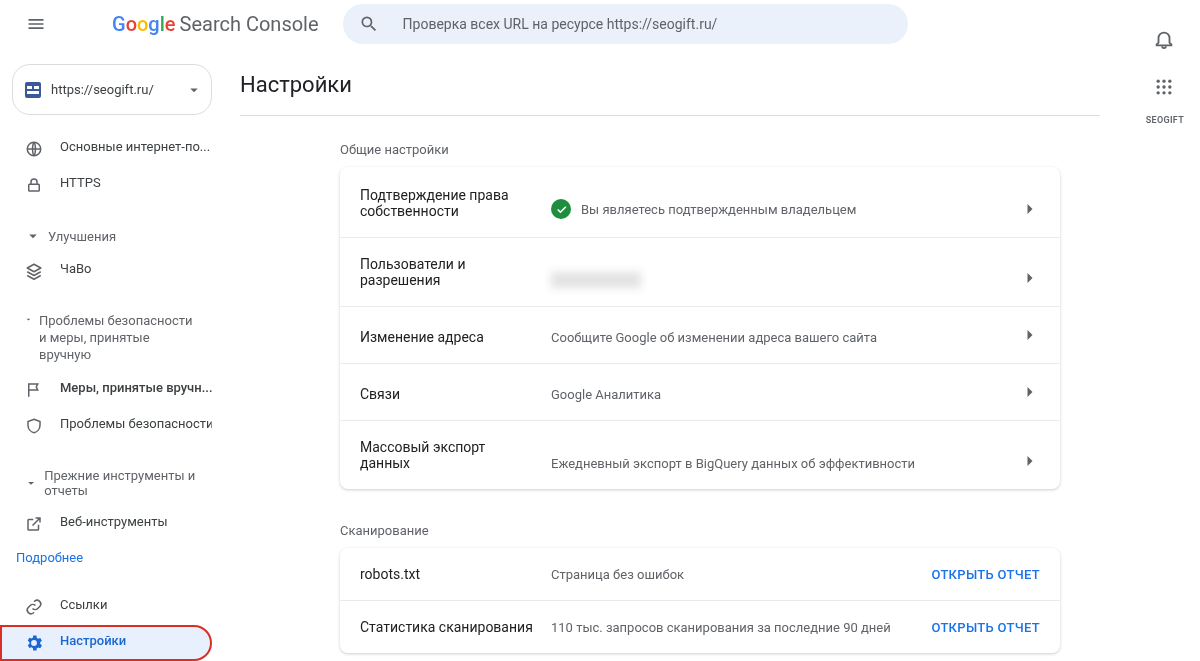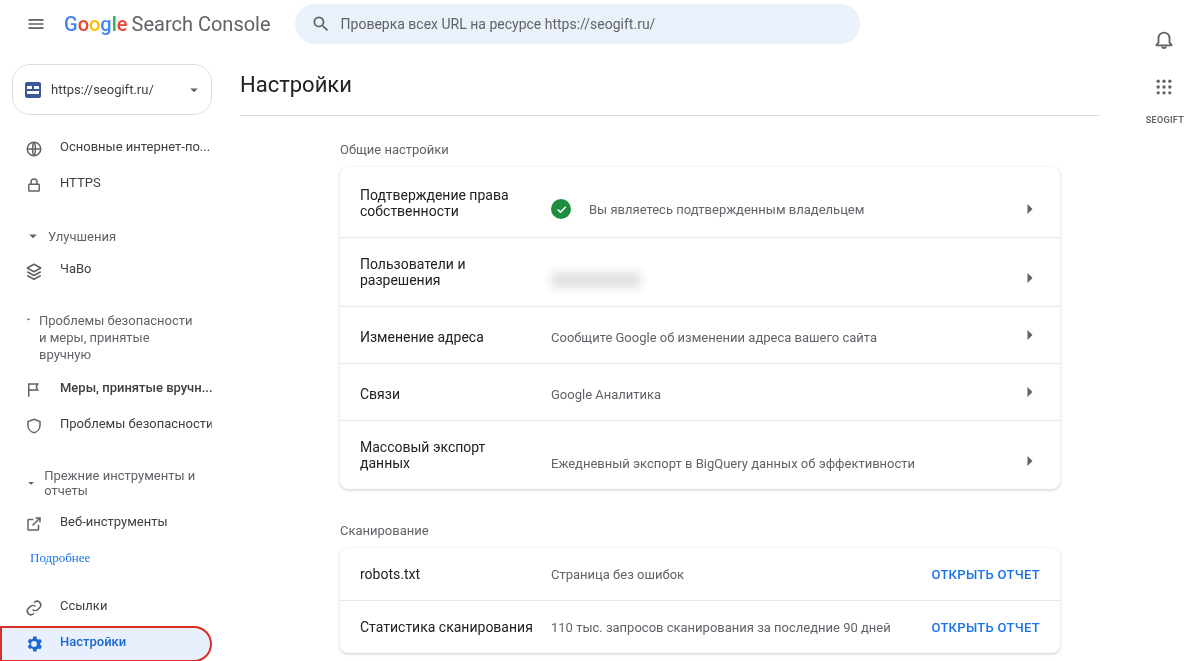--- a/index.html
+++ b/index.html
@@ -1,56 +1,56 @@
 <!DOCTYPE html>
 <html><head>
 <meta charset="utf-8">
 <style>
   * { box-sizing: border-box; margin: 0; padding: 0; }
   body { font-family: 'Google Sans', Roboto, Arial, sans-serif; font-size: 14px; color: #202124; background: #fff; }
   
   .header { display: flex; align-items: center; height: 48px; padding: 0 16px; gap: 8px; }
   .menu-btn { width: 40px; height: 40px; display: flex; align-items: center; justify-content: center; border-radius: 50%; cursor: pointer; }
-  .logo { display: flex; align-items: center; gap: 4px; font-size: 20px; color: #5f6368; margin-right: 16px; }
+  .logo { display: flex; align-items: center; gap: 4px; font-size: 20px; color: #5f6368; margin-right: 16px; margin-left: 48px; }
   .logo-g { font-weight: 500; }
   .logo-g span:nth-child(1){color:#4285F4}.logo-g span:nth-child(2){color:#EA4335}.logo-g span:nth-child(3){color:#FBBC04}.logo-g span:nth-child(4){color:#4285F4}.logo-g span:nth-child(5){color:#34A853}.logo-g span:nth-child(6){color:#EA4335}
-  .search-bar { flex: 1; max-width: 565px; height: 40px; background: #eaf1fb; border-radius: 22px; display: flex; align-items: center; padding: 0 16px; gap: 10px; color: #5f6368; }
+  .search-bar { flex: 1; max-width: 565px; height: 40px; background: #eaf1fb; border-radius: 22px; display: flex; align-items: center; padding: 0 16px; gap: 24px; color: #5f6368; }
   .header-actions { margin-left: auto; display: flex; align-items: flex-end; gap: 8px; flex-direction: column; }
   .hdr-icon { width: 40px; height: 40px; display: flex; align-items: center; justify-content: center; border-radius: 50%; cursor: pointer; color: #5f6368; }
   .brand-tag { font-size: 9px; color: #5f6368; font-weight: 600; letter-spacing: 0.3px; }
   
   .layout { display: flex; }
   .sidebar { width: 224px; padding: 8px 0 0 0; flex-shrink: 0; }
   .property-selector { margin: 8px 12px 16px 12px; height: 51px; border: 1px solid #dadce0; border-radius: 18px; display: flex; align-items: center; padding: 0 8px 0 12px; gap: 10px; cursor: pointer; }
   .prop-icon { width: 16px; height: 16px; }
   .prop-label { flex: 1; font-size: 13px; color: #3c4043; white-space: nowrap; overflow: hidden; text-overflow: ellipsis; }
   
   .nav-group-title { padding: 8px 24px; font-size: 13px; color: #5f6368; display: flex; align-items: center; gap: 6px; cursor: pointer; }
   .nav-item { display: flex; align-items: flex-start; gap: 16px; padding: 8px 24px; font-size: 13px; color: #3c4043; cursor: pointer; border-radius: 0 20px 20px 0; margin-right: 12px; white-space: nowrap; overflow: hidden; }
   .nav-item.active { background: #e8f0fe; color: #1967d2; font-weight: 500; }
   .nav-item.active.highlighted { outline: 2px solid #d93025; outline-offset: -2px; }
   .nav-item .icon { width: 20px; height: 20px; flex-shrink: 0; color: #5f6368; display: flex; align-items: center; justify-content: center; }
   .nav-item.active .icon { color: #1967d2; }
   .nav-item.bold .label { font-weight: 500; }
-  .nav-link { padding: 8px 30px; font-size: 13px; color: #1a73e8; cursor: pointer; font-family: Liberation Serif, serif; }
+  .nav-link { padding: 8px 16px; font-size: 13px; color: #1a73e8; cursor: pointer; }
   .nav-sep-space { height: 16px; }
   
   .main { flex: 1; padding: 16px 100px 24px 16px; min-width: 0; }
   .page-title { font-size: 22px; color: #202124; padding: 8px 0 18px 0; }
   .hr { border: none; border-top: 1px solid #dadce0; margin-bottom: 20px; }
   
   .content { max-width: 720px; margin-left: 100px; }
   .section-label { font-size: 13px; color: #5f6368; padding: 6px 0 10px 0; }
   
   .card { background: #fff; border-radius: 8px; box-shadow: 0 1px 2px rgba(60,64,67,0.15), 0 1px 3px 1px rgba(60,64,67,0.08); margin-bottom: 28px; overflow: hidden; }
   .row { display: flex; align-items: flex-end; padding: 18px 20px; border-top: 1px solid #e8eaed; gap: 16px; }
   .row:first-child { border-top: none; }
   .row.tall { min-height: 70px; }
   .row-label { width: 175px; flex-shrink: 0; font-size: 14px; color: #202124; }
-  .row-value { flex: 1; display: flex; align-items: center; gap: 18px; font-size: 13px; color: #5f6368; }
+  .row-value { flex: 1; display: flex; align-items: center; gap: 10px; font-size: 13px; color: #5f6368; }
   .row-action { font-size: 13px; font-weight: 500; color: #1a73e8; cursor: pointer; letter-spacing: 0.3px; }
   .chevron { color: #5f6368; cursor: pointer; }
   .check-circle { width: 20px; height: 20px; border-radius: 50%; background: #1e8e3e; display: flex; align-items: center; justify-content: center; flex-shrink: 0; }
   .blurred { filter: blur(4px); background: #e2e2e2; width: 90px; height: 16px; border-radius: 2px; }
   
   svg { display: block; }
   .expand-arrow { width: 18px; fill: #5f6368; }
 </style>
 </head>
 <body>

